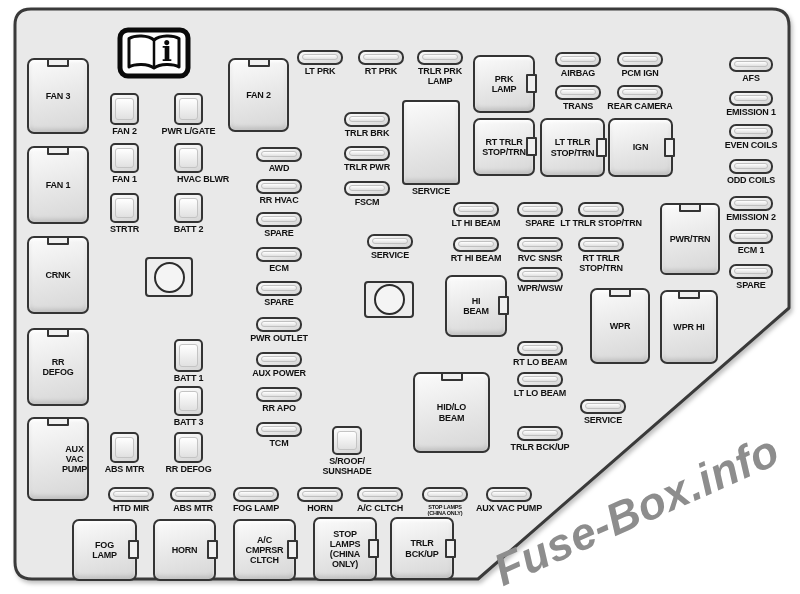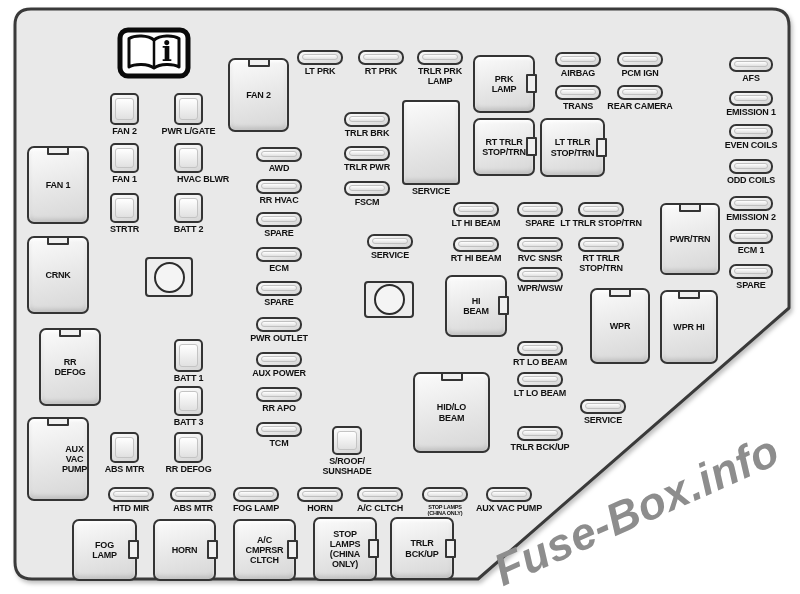--- a/index.html
+++ b/index.html
@@ -45,29 +45,33 @@
   <svg class="book-icon" viewBox="0 0 74 52">
     <rect x="3" y="3" width="68" height="46" rx="8" fill="#fdfdfd" stroke="#0a0a0a" stroke-width="5"></rect>
     <path d="M37,13 C31,8 18,8 12,11.5 L12,40 C18,36.5 31,36.5 37,41 C43,36.5 56,36.5 62,40 L62,11.5 C56,8 43,8 37,13 Z" fill="#ffffff" stroke="#0a0a0a" stroke-width="3" stroke-linejoin="round"></path>
     <line x1="37" y1="13" x2="37" y2="41" stroke="#0a0a0a" stroke-width="2.5"></line>
     <text x="50" y="34" text-anchor="middle" font-family="DejaVu Serif, serif" font-size="27" font-weight="bold" fill="#0a0a0a">i</text>
   </svg>
 
   <div class="board"></div>
 
   <div class="watermark">Fuse-Box.info</div>
+<div class="comp big" style="left: 27px; top: 58px; width: 62px; height: 76px;">
+      <div class="tab top"></div>
+      <span class="in-lbl">FAN 3</span>
+    </div>
     <div class="comp big" style="left: 27px; top: 146px; width: 62px; height: 78px;">
       <div class="tab top"></div>
       <span class="in-lbl">FAN 1</span>
     </div>
     <div class="comp big" style="left: 27px; top: 236px; width: 62px; height: 78px;">
       <div class="tab top"></div>
       <span class="in-lbl">CRNK</span>
     </div>
-    <div class="comp big" style="left: 27px; top: 328px; width: 62px; height: 78px; margin-left: 12px;">
+    <div class="comp big" style="left: 27px; top: 328px; width: 62px; height: 78px;">
       <div class="tab top"></div>
       <span class="in-lbl">RR
 DEFOG</span>
     </div>
     <div class="comp big" style="left: 27px; top: 417px; width: 62px; height: 84px; padding-left: 33px;">
       <div class="tab top"></div>
       <span class="in-lbl">AUX
 VAC
 PUMP</span>
     </div>
@@ -199,20 +203,24 @@
     <div class="comp relay" style="left: 473px; top: 118px; width: 62px; height: 58px;">
       <div class="tab right"></div>
       <span class="in-lbl">RT TRLR
 STOP/TRN</span>
     </div>
     <div class="comp relay" style="left: 540px; top: 118px; width: 65px; height: 59px;">
       <div class="tab right"></div>
       <span class="in-lbl">LT TRLR
 STOP/TRN</span>
     </div>
+    <div class="comp relay" style="left: 608px; top: 118px; width: 65px; height: 59px;">
+      <div class="tab right"></div>
+      <span class="in-lbl">IGN</span>
+    </div>
     <div class="comp relay" style="left: 445px; top: 275px; width: 62px; height: 62px;">
       <div class="tab right"></div>
       <span class="in-lbl">HI
 BEAM</span>
     </div>
     <div class="comp relay" style="left: 660px; top: 203px; width: 60px; height: 72px; border-radius: 6px;">
       <div class="tab top"></div>
       <span class="in-lbl">PWR/TRN</span>
     </div>
     <div class="comp relay" style="left: 660px; top: 290px; width: 58px; height: 74px;">

